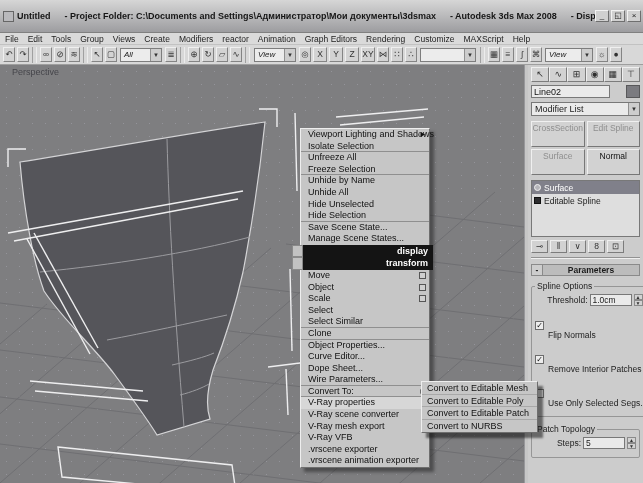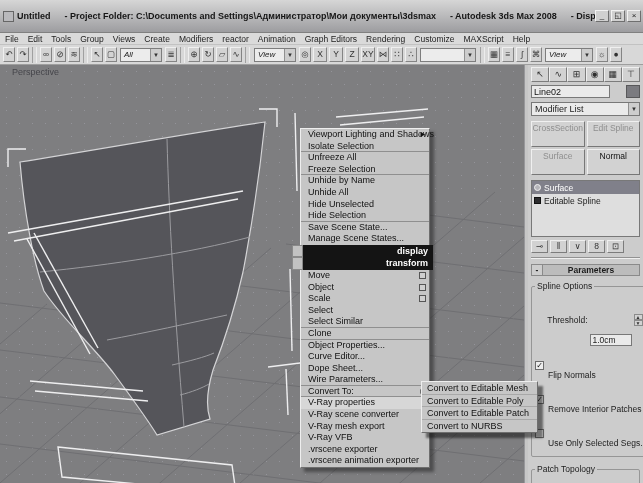--- a/index.html
+++ b/index.html
@@ -67,21 +67,21 @@
   .stool { width:17px; height:13px; text-align:center; font-size:8.5px; line-height:11px; color:#333;
     background:#d2d2d2; border:1px solid; border-color:#efefef #7c7c7c #7c7c7c #efefef; }
   .paneldiv { border-top:1px solid #929292; border-bottom:1px solid #efefef; margin:2px 0 5px; }
   .rollhead { display:flex; height:12px; background:#bcbcbc; border:1px solid #8a8a8a; font-size:8.5px; font-weight:bold; margin-bottom:5px; }
   .collapse { width:11px; border-right:1px solid #8a8a8a; text-align:center; line-height:10px; background:#cdcdcd; }
   .rtitle { flex:1; text-align:center; line-height:11px; }
   fieldset.group { border:1px solid #969696; border-radius:2px; margin:0 0 7px; padding:1px 3px 4px; }
   fieldset.group legend { font-size:8.5px; padding:0 2px; color:#1c1c1c; }
   .sprow { display:flex; align-items:center; justify-content:flex-end; gap:2px; margin:2px 0 4px; }
   .spfield { width:42px; height:12px; background:#eaeaea; border:1px solid #787878; font-size:8.5px;
-    line-height:11px; padding-left:2px;margin-top:40px; }
+    line-height:11px; padding-left:2px; }
   .sparr { width:9px; display:flex; flex-direction:column; }
   .spa { height:6px; font-size:5px; line-height:5px; text-align:center; color:#333;
     background:#d2d2d2; border:1px solid #8a8a8a; }
   .cbrow { display:flex; align-items:center; gap:4px; margin:4px 0; }
   .cb { width:9px; height:9px; flex:none; background:#ededed; border:1px solid #6c6c6c;
     font-size:8px; line-height:8px; text-align:center; color:#111; }
   .cblabel { white-space:nowrap; overflow:hidden;margin-top:20px; }
 
   
   .quadmenu { position:absolute; left:300px; top:128px; width:130px; z-index:10;

